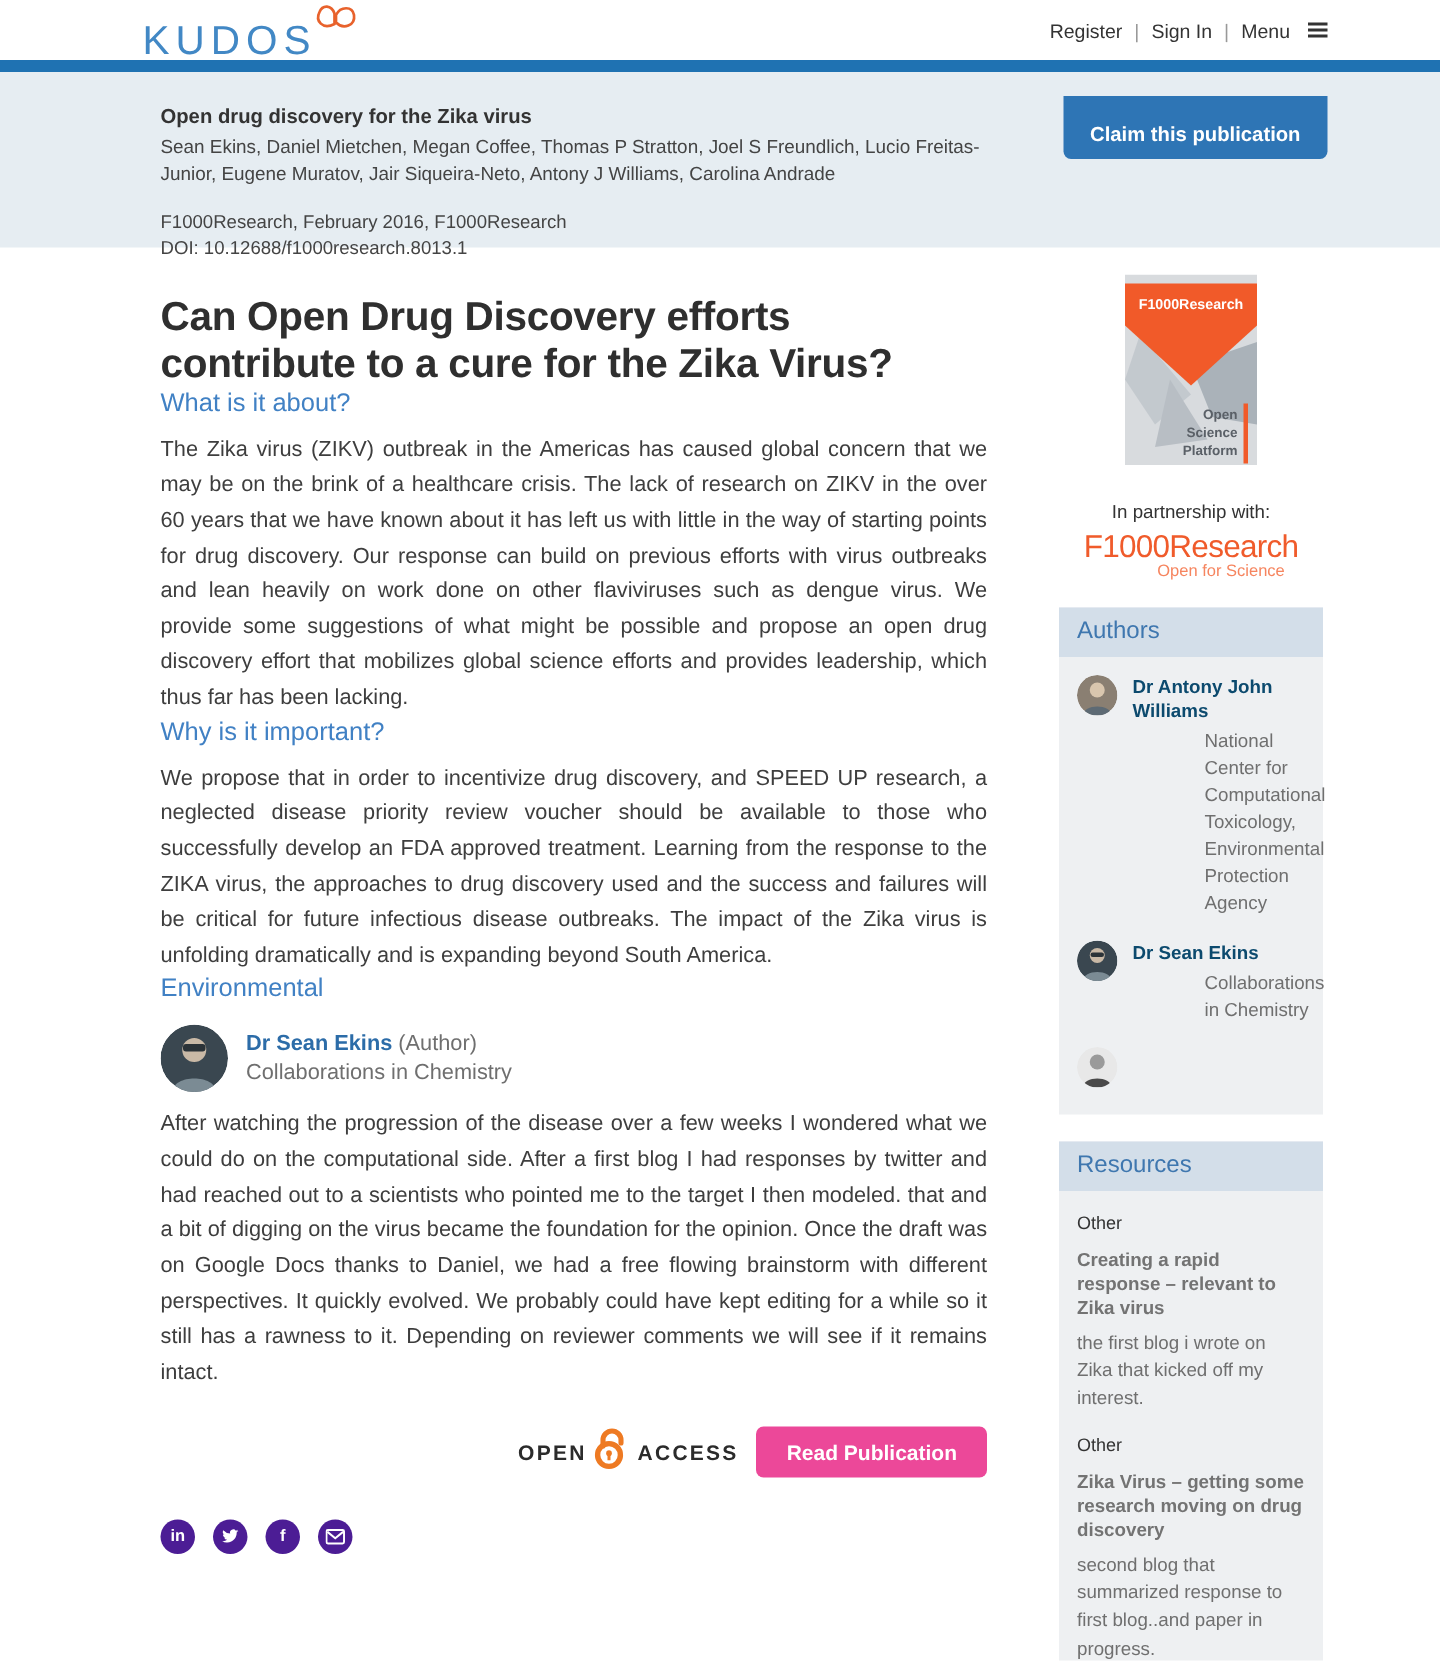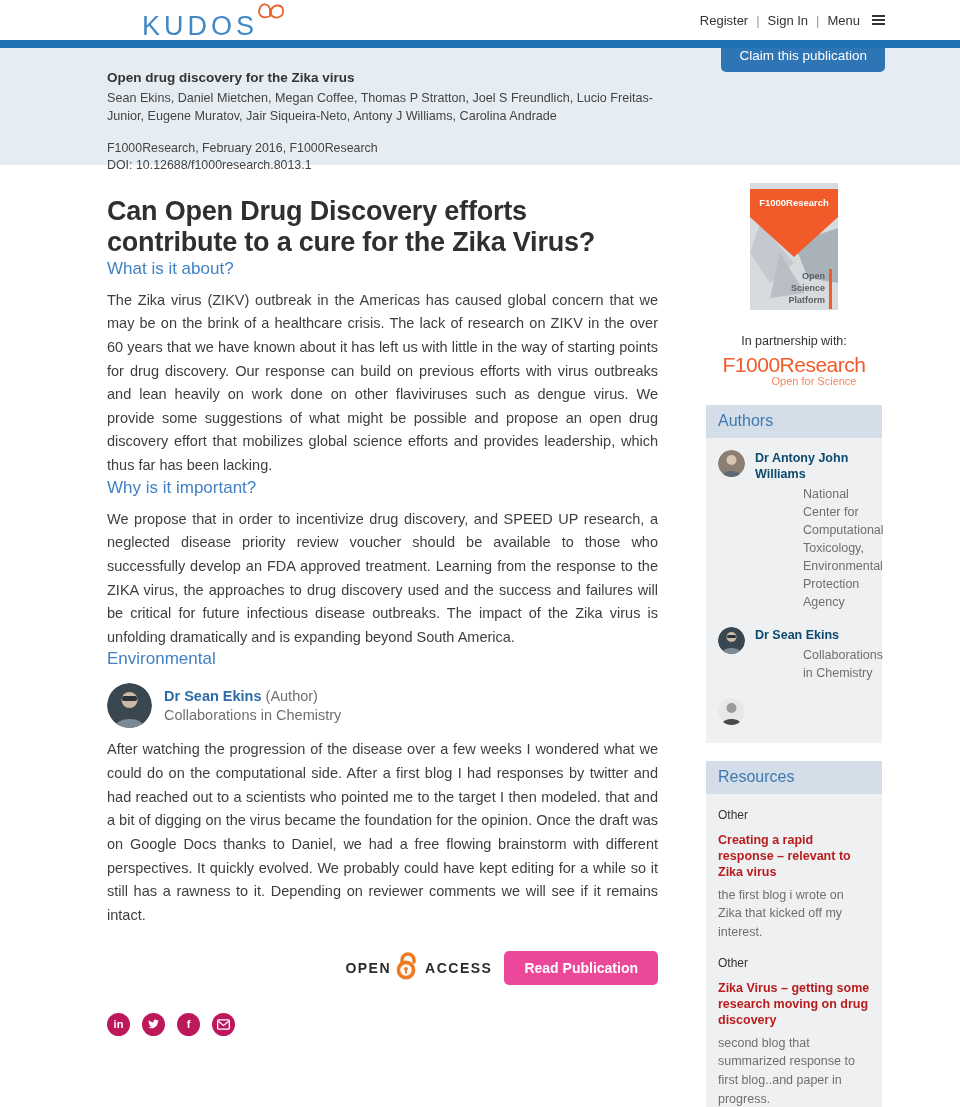--- a/index.html
+++ b/index.html
@@ -5,35 +5,35 @@
   * { margin:0; padding:0; box-sizing:border-box; }
   html,body { width:960px; }
   body {
     font-family:"Liberation Sans", sans-serif;
     background:#ffffff; color:#3e3e3e;
     width:960px; height:1107px; overflow:hidden; position:relative;
   }
   
   .topbar { height:40px; background:#fff; display:flex; align-items:center; justify-content:space-between; padding:0 75px 0 95px; }
   .logo { display:flex; align-items:flex-end; cursor:pointer; }
-  .logo-text { font-size:27px; letter-spacing:4px; color:#4288c5; font-weight:400; line-height:1;margin-left:47px; }
+  .logo-text { font-size:27px; letter-spacing:4px; color:#4288c5; font-weight:400; line-height:1; }
   .logo-butterfly { margin-left:-2px; margin-bottom:10px; }
   .topnav { display:flex; align-items:center; font-size:13px; color:#333; }
   .topnav .navitem { cursor:pointer; padding:0 8px; }
   .topnav .sep { color:#999; }
   .hamburger { display:inline-block; margin-left:4px; cursor:pointer; }
   .hamburger span { display:block; width:13px; height:2px; background:#333; margin:2px 0; }
   .bluebar { height:8px; background:#1f72b2; width:100%; }
   
   .pubband { background:#e6edf2; position:relative; padding:22px 78px 18px 107px; height:117px; }
   .pub-title { font-size:13.5px; font-weight:bold; color:#333; margin-bottom:4px; }
   .pub-authors { font-size:12.6px; color:#444; line-height:1.45; width:560px; margin-bottom:14px; }
   .pub-journal, .pub-doi { font-size:12.4px; color:#444; line-height:1.45; }
-  .claim-btn { position:absolute; top:0; right:75px; background:#2e75b5; color:#fff; font-size:13.5px; font-weight:normal;
-    padding:0 18px 9px; border:none; border-radius:0 0 5px 5px; cursor:pointer; }
+  .claim-btn { position:absolute; top:16px; right:75px; background:#2e75b5; color:#fff; font-size:13.5px; font-weight:bold;
+    padding:18px 18px 9px; border:none; border-radius:0 0 5px 5px; cursor:pointer; }
   
   .page { display:flex; padding-left:107px; }
   .main { width:551px; }
   .aside { width:176px; margin-left:48px; }
   
   .article-title { font-size:27px; line-height:1.16; font-weight:bold; color:#2f2f2f; margin-top:31px; letter-spacing:-0.2px; }
   .section-h { font-size:17px; color:#4181c4; margin-bottom:10px; font-weight:400; }
   .body-p { font-size:14.5px; line-height:1.63; color:#3e3e3e; text-align:justify; }
   .persp-head { display:flex; align-items:center; margin:14px 0 10px; }
   .avatar-lg { width:45px; height:45px; border-radius:50%; overflow:hidden; flex:0 0 45px; }
@@ -41,41 +41,41 @@
   .persp-name { color:#2c6ca8; font-weight:bold; cursor:pointer; }
   .persp-role { color:#6f6f6f; font-weight:400; }
   .persp-affil { color:#6f6f6f; }
   .cta-row { display:flex; align-items:center; justify-content:flex-end; margin-top:24px; }
   .oa { display:flex; align-items:center; margin-right:12px; }
   .oa-word { font-size:14px; font-weight:bold; letter-spacing:1.5px; color:#2b2b2b; }
   .oa-lock { margin:0 4px; }
   .read-btn { background:#ec4899; color:#fff; font-size:14px; font-weight:bold; border:none; border-radius:5px;
     padding:9px 20px; cursor:pointer; }
   .social-row { display:flex; margin-top:28px; }
-  .social-btn { width:23px; height:23px; border-radius:50%; background:#be185d; margin-right:12px; cursor:pointer;
+  .social-btn { width:23px; height:23px; border-radius:50%; background:#4c1d95; margin-right:12px; cursor:pointer;
     display:flex; align-items:center; justify-content:center; border:none; }
   .social-glyph { color:#fff; font-size:11px; font-weight:bold; font-family:"Liberation Sans", sans-serif; line-height:1; }
   
   .banner-wrap { margin-top:18px; display:flex; justify-content:center; }
   .banner { width:88px; height:127px; display:block; }
   .partner-label { text-align:center; font-size:12.5px; color:#333; margin-top:24px; }
   .partner-logo { text-align:center; margin-top:6px; line-height:1; cursor:pointer; }
   .partner-name { font-size:21px; color:#f05b2b; letter-spacing:-0.5px; }
   .partner-tag { font-size:11px; color:#f6855f; margin-top:1px; text-align:center; padding-left:40px; }
   .card { background:#eef0f2; margin-top:18px; }
   .card-h { background:#d3dee9; color:#3f77af; font-size:16px; padding:7px 12px 8px; }
   .card-body { padding:12px 12px 16px; }
   .author-item { display:flex; margin-bottom:16px; }
   .author-item:last-child { margin-bottom:2px; }
   .avatar-sm { width:27px; height:27px; border-radius:50%; overflow:hidden; flex:0 0 27px; margin-right:10px; }
   .author-name { font-size:12.5px; font-weight:bold; color:#0c4a6e; line-height:1.3; cursor:pointer; }
   .author-affil { font-size:12.5px; color:#6f6f6f; line-height:1.45; margin-top:2px;margin-left:48px; }
   .res-type { font-size:12px; font-weight:normal; color:#333; margin:14px 0 10px; }
   .res-item:first-child .res-type { margin-top:2px; }
-  .res-link { font-size:12.5px; font-weight:bold; color:#b91c1c; line-height:1.3; cursor:pointer; }
+  .res-link { font-size:12.5px; font-weight:bold; color:#737373; line-height:1.3; cursor:pointer; }
   .res-desc { font-size:12.5px; color:#6f6f6f; line-height:1.5; margin-top:5px; }
 </style>
 </head>
 <body>
 
 <div class="topbar">
   <div class="logo">
     <span class="logo-text">KUDOS</span>
     <span class="logo-butterfly">
       <svg width="30" height="26" viewBox="0 0 30 26" fill="none">

